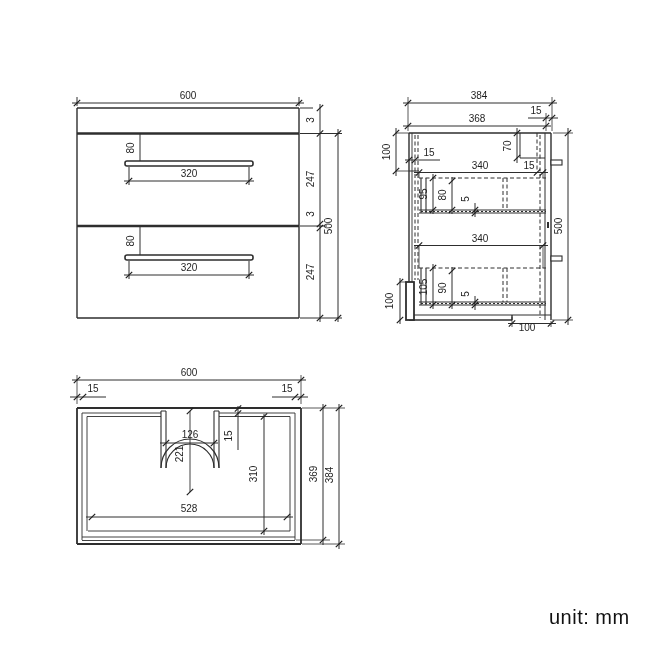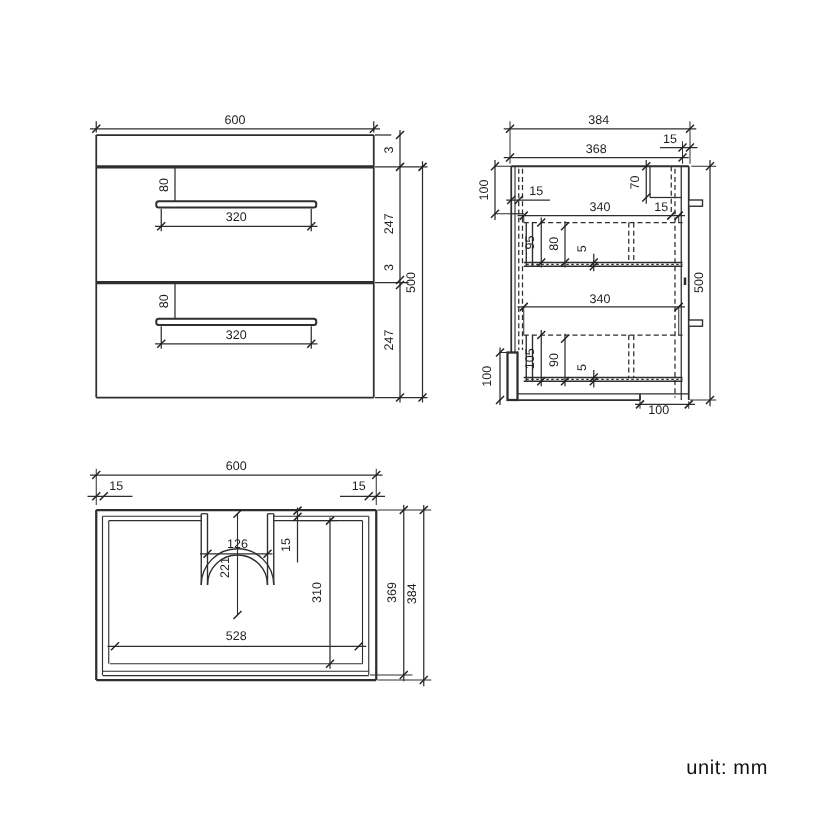--- a/index.html
+++ b/index.html
@@ -1,19 +1,19 @@
 <!DOCTYPE html>
 <html><head>
 <meta charset="utf-8">
 <style>
   html,body{margin:0;padding:0;background:#ffffff;}
   body{width:650px;height:650px;position:relative;font-family:"Liberation Sans",sans-serif;overflow:hidden;}
   #drawing{position:absolute;left:0;top:0;}
   #drawing text{fill:#1f1f1f;font-family:"Liberation Sans",sans-serif;font-size:10px;}
-  .unit-note{position:absolute;left:549px;top:606px;font-size:16px;color:#111;letter-spacing:0.5px;}
+  .unit-note{position:absolute;left:549px;top:606px;font-size:20px;color:#111;letter-spacing:0.5px;}
 </style>
 </head>
 <body>
 
 <svg id="drawing" width="650" height="650" viewBox="0 0 650 650">
     <g>
       <line x1="77" y1="108" x2="299" y2="108" stroke="#2e2e2e" stroke-width="1.4"></line>
       <line x1="77" y1="108" x2="77" y2="318" stroke="#2e2e2e" stroke-width="1.4"></line>
       <line x1="299" y1="108" x2="299" y2="318" stroke="#2e2e2e" stroke-width="1.4"></line>
       <line x1="77" y1="318" x2="299" y2="318" stroke="#2e2e2e" stroke-width="1.4"></line>

